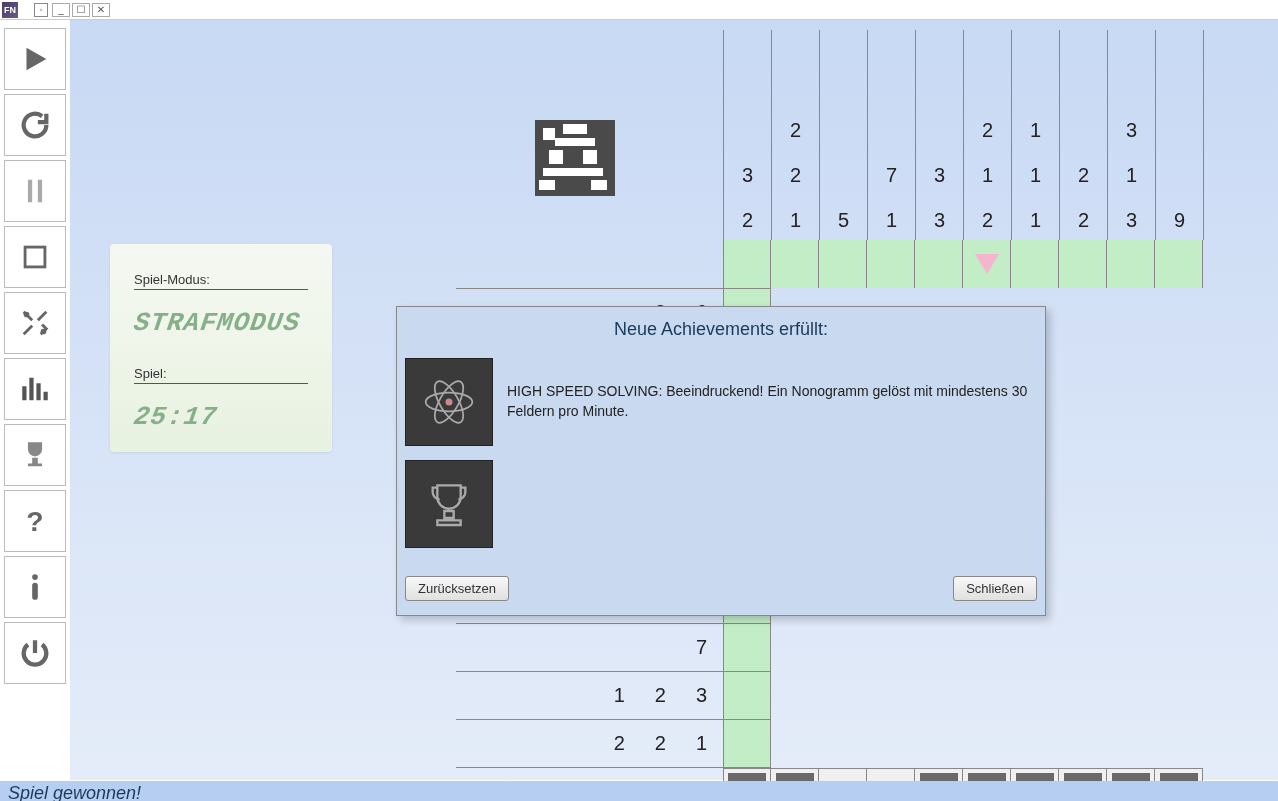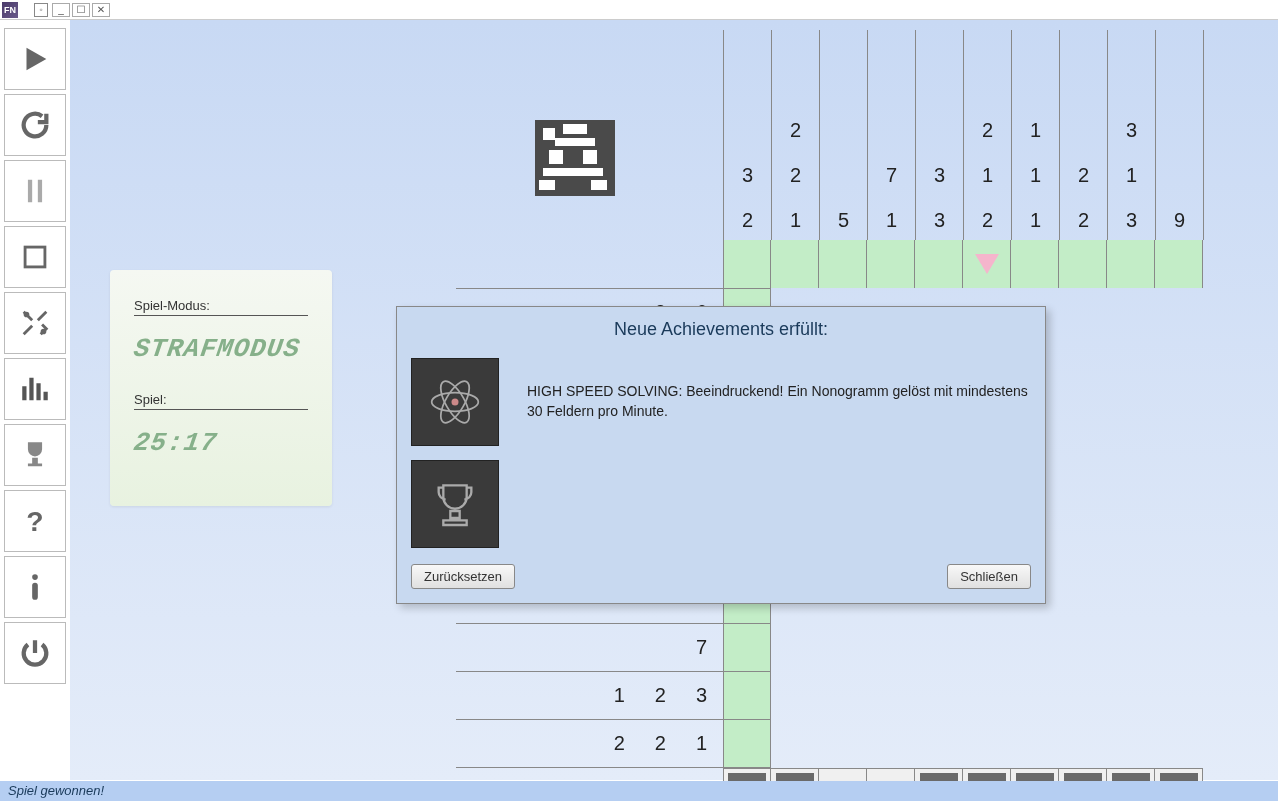--- a/index.html
+++ b/index.html
@@ -57,22 +57,22 @@
   background:#fff;
   color:#666;
 }
 .sidebar .tool svg { width:34px;height:34px; }
 .main {
   flex:1;
   position:relative;
 }
 .info-panel {
   position:absolute;
-  left:40px; top:250px;
-  width:222px; height:236px;
+  left:40px; top:224px;
+  width:222px; height:208px;
   background:linear-gradient(to bottom,#f5f8f2,#e8f2e0);
   border-radius:4px;
   padding:28px 24px;
   box-shadow: 0 1px 3px rgba(0,0,0,0.08);
 }
 .info-panel .label {
   font-size:13px;color:#333;
   border-bottom:1px solid #555;
   margin-bottom:18px;padding-bottom:2px;
 }
@@ -174,64 +174,64 @@
   position:absolute;
   left:12px;top:14px;
 }
 .dialog {
   position:absolute;
   left:326px; top:286px;
   width:650px;
   background:#c8d9f0;
   border:1px solid #888;
   box-shadow:4px 4px 8px rgba(0,0,0,0.2);
-  padding:12px 14px 14px;
+  padding:12px 8px 14px;
 }
 .dialog h2 {
   text-align:center;
   font-size:18px;
   font-weight:normal;
   color:#1a3a5a;
   margin-bottom:18px;
 }
 .achv {
   display:flex;
   align-items:center;
-  gap:28px;
+  gap:14px;
   margin-bottom:14px;
 }
 .achv-icon {
   width:88px;height:88px;
   background:#3a3a3a;
   border:1px solid #222;
   display:flex;align-items:center;justify-content:center;
   flex-shrink:0;
 }
 .achv-icon svg { width:56px;height:56px; }
 .achv-text {
   font-size:14px;color:#222;line-height:1.4;
 }
 .dialog-btns {
-  display:flex;justify-content:space-between;margin-top:16px;
+  display:flex;justify-content:space-between;margin-top:28px;
 }
 .dlg-btn {
   background:linear-gradient(#f8f8f8,#e0e0e0);
   border:1px solid #888;
   border-radius:3px;
   padding:4px 12px;
   font-size:13px;
   color:#333;
   cursor:pointer;
 }
 .statusbar {
   position:absolute;
   left:0;bottom:0;
   width:100%;height:20px;
   background:#b5cef2;
-  font-size:13px;color:#1a3a5a;
+  font-size:18px;color:#1a3a5a;
   padding:2px 8px;
   font-style:italic;
 }
 </style>
 </head>
 <body>
 
 <div class="titlebar">
   <div class="app-icon">FN</div>
   <div class="sys-icon">◦</div>

